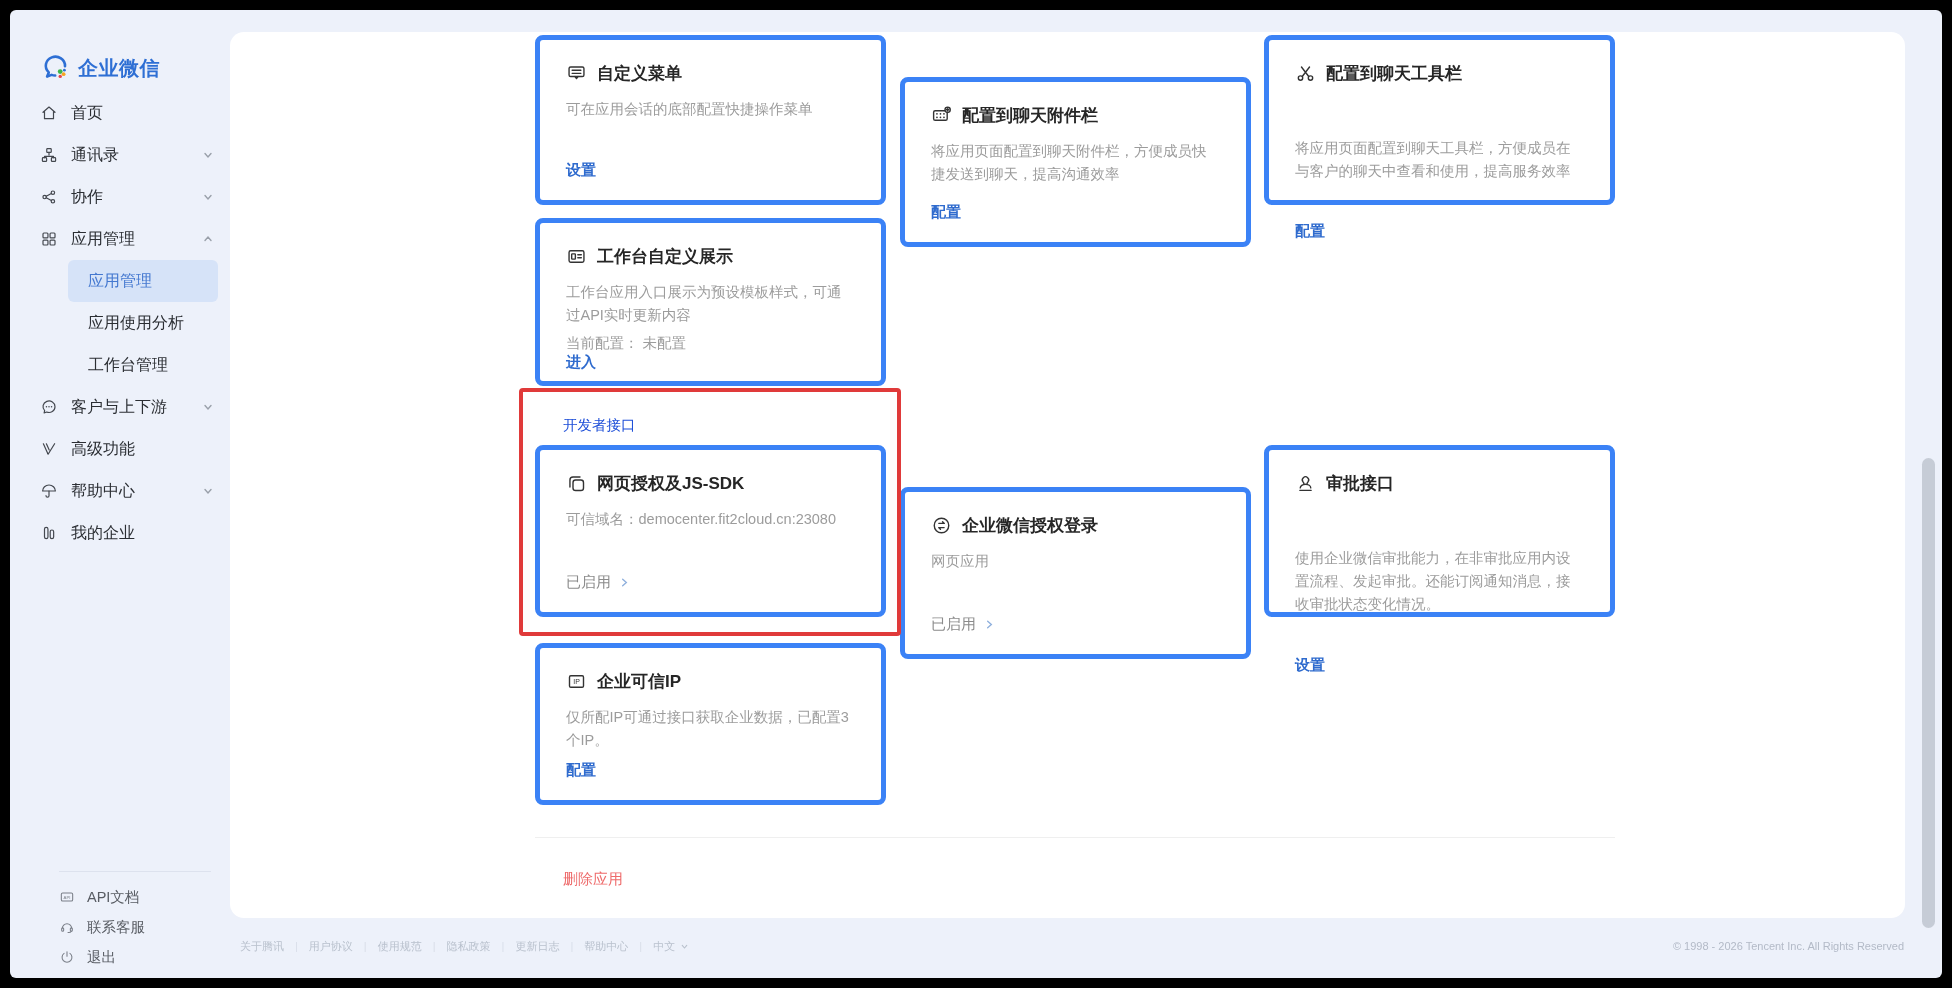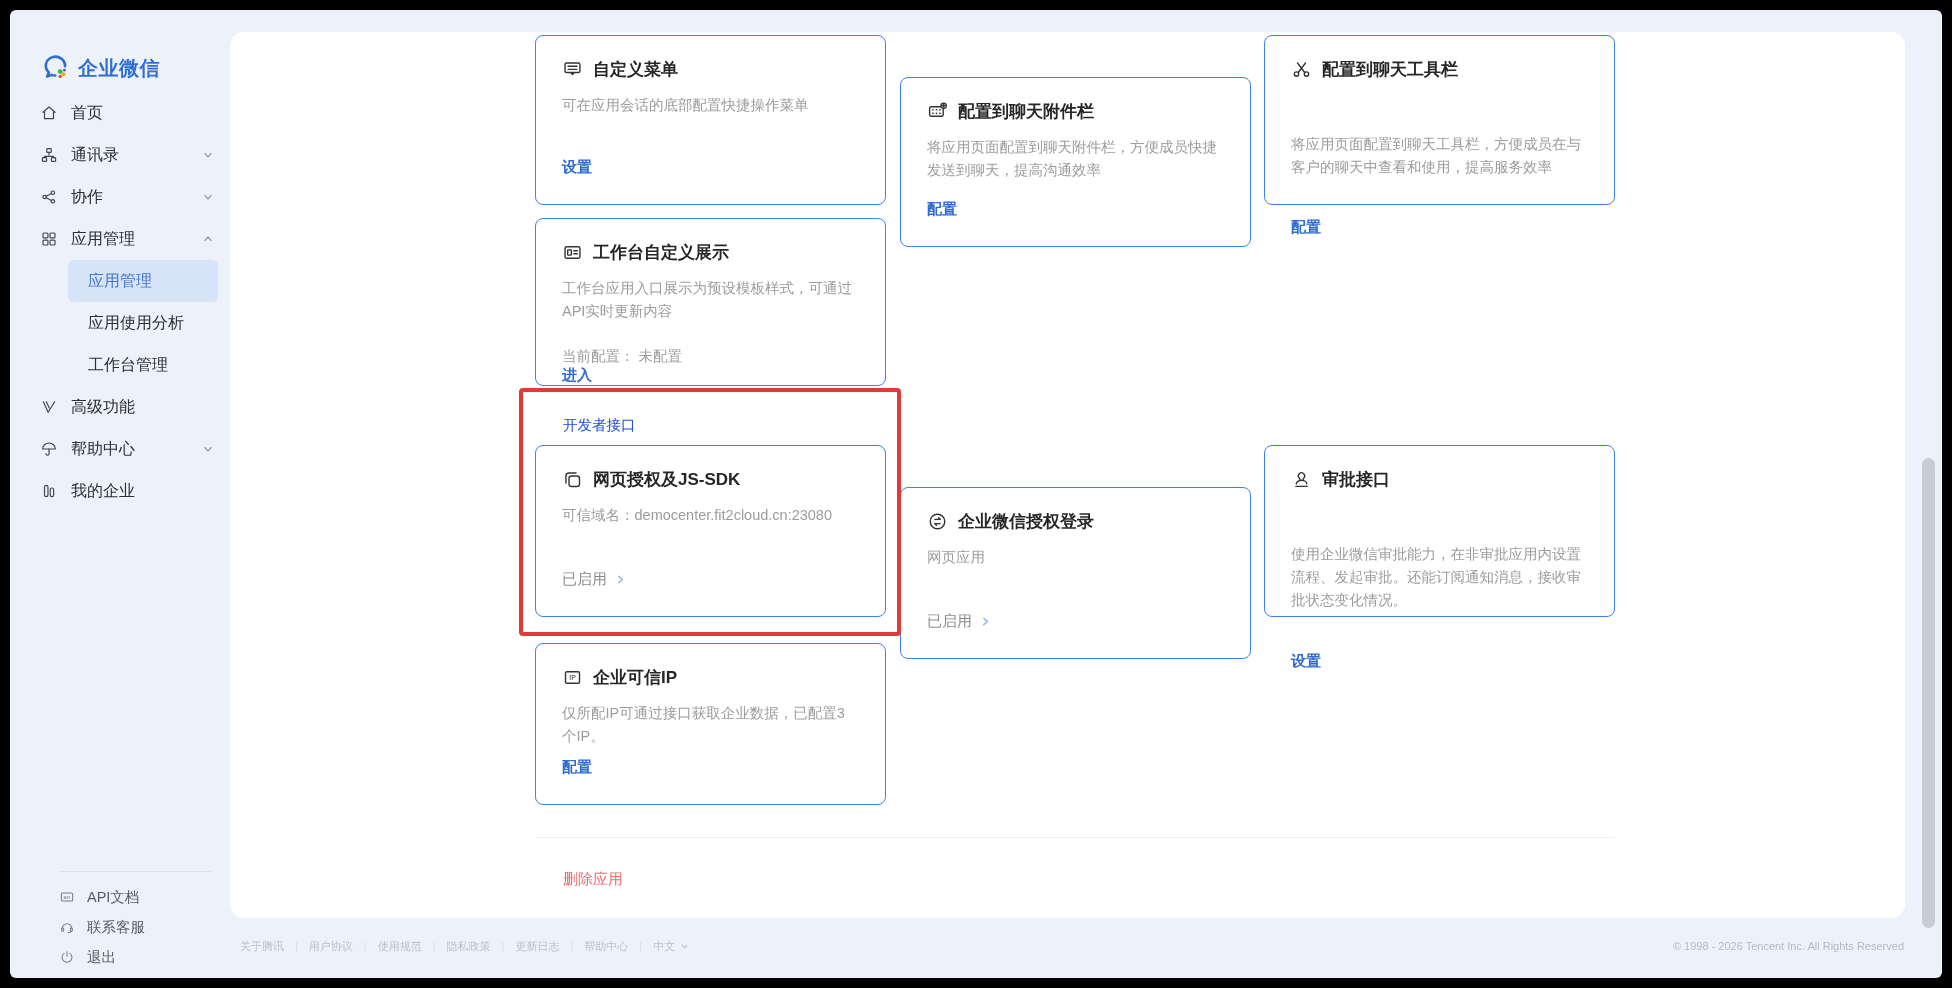--- a/index.html
+++ b/index.html
@@ -25,27 +25,27 @@
   .side-divider { height:1px; background:#dde2ee; margin:0 0 10px 34px; width:152px; }
   .bottom-item { height:30px; display:flex; align-items:center; padding-left:34px;
                  font-size:14.5px; color:#585c63; cursor:pointer; }
   .bottom-item .ic { width:16px; height:16px; flex:0 0 16px; color:#7a7f88; display:flex; align-items:center; }
   .bottom-item .lbl { margin-left:12px; }
 
   
   .main { position:absolute; left:220px; top:22px; width:1675px; height:886px;
           background:#fff; border-radius:14px; overflow:hidden; }
 
-  .card { position:absolute; width:351px; background:#fff; border:1px solid #3b82f6;
-          border-radius:8px; padding:22px 26px 27px 26px; display:flex; flex-direction:column; }
+  .card { position:absolute; width:351px; background:#fff; border:5px solid #3b82f6;
+          border-radius:8px; padding:22px 26px 20px 26px; display:flex; flex-direction:column; }
   .card-head { display:flex; align-items:center; gap:10px; }
   .card-head .cic { width:21px; height:21px; flex:0 0 21px; color:#333; display:flex; }
   .card-title { font-size:17px; font-weight:700; color:#262626; }
   .card-desc { margin-top:13px; font-size:14.5px; color:#9c9c9c; line-height:1.6; }
-  .cfg-line { margin-top:24px; font-size:14.5px; color:#9c9c9c; }
+  .cfg-line { margin-top:7px; font-size:14.5px; color:#9c9c9c; }
   .card-foot { margin-top:auto; font-size:15px; }
   .link { color:#2f6bce; font-weight:700; cursor:pointer; }
   .status { color:#8b8b8b; display:flex; align-items:center; gap:8px; cursor:pointer; }
   .status .schev { color:#8fb0dd; display:flex; }
 
   .row1 { top:3px;  height:170px; }
   .row2 { top:186px; height:168px; }
   .row3 { top:413px; height:172px; }
   .row4 { top:611px; height:162px; }
   .col1 { left:305px; } .col2 { left:670px;margin-top:42px; } .col3 { left:1034px;gap:39px; }
@@ -155,20 +155,34 @@
       <div class="sub-item">
         <span>应用使用分析</span>
       </div>
       <div class="sub-item">
         <span>工作台管理</span>
       </div>
 
       <div class="nav-item">
         <span class="ic">
           <svg width="18" height="18" viewBox="0 0 24 24" fill="none" stroke="currentColor" stroke-width="1.6" stroke-linecap="round" stroke-linejoin="round">
+              <path d="M20 11.6 a8 7.6 0 1 0 -13.8 5.2 L5.5 20 l3.4 -1.3 A8 7.6 0 0 0 20 11.6 Z"></path>
+              <path d="M8.6 11.6 h0.01 M12 11.6 h0.01 M15.4 11.6 h0.01" stroke-width="2"></path>
+            </svg>
+        </span>
+        <span class="lbl">客户与上下游</span>
+        <span class="chev">
+          <svg width="12" height="12" viewBox="0 0 12 12" fill="none" stroke="currentColor" stroke-width="1.4" stroke-linecap="round">
+              <polyline points="3,4.5 6,8 9,4.5"></polyline>
+            </svg>
+        </span>
+      </div>
+      <div class="nav-item">
+        <span class="ic">
+          <svg width="18" height="18" viewBox="0 0 24 24" fill="none" stroke="currentColor" stroke-width="1.6" stroke-linecap="round" stroke-linejoin="round">
               <path d="M4.5 5 L10.8 19 L19.5 5 M8.5 5 L12.3 13.2"></path>
             </svg>
         </span>
         <span class="lbl">高级功能</span>
       </div>
       <div class="nav-item">
         <span class="ic">
           <svg width="18" height="18" viewBox="0 0 24 24" fill="none" stroke="currentColor" stroke-width="1.6" stroke-linecap="round" stroke-linejoin="round">
               <path d="M12 4 a8.5 8 0 0 1 8.5 8 H3.5 A8.5 8 0 0 1 12 4 Z"></path>
               <path d="M12 12 v6.2 a2 2 0 0 1 -4 0"></path>

